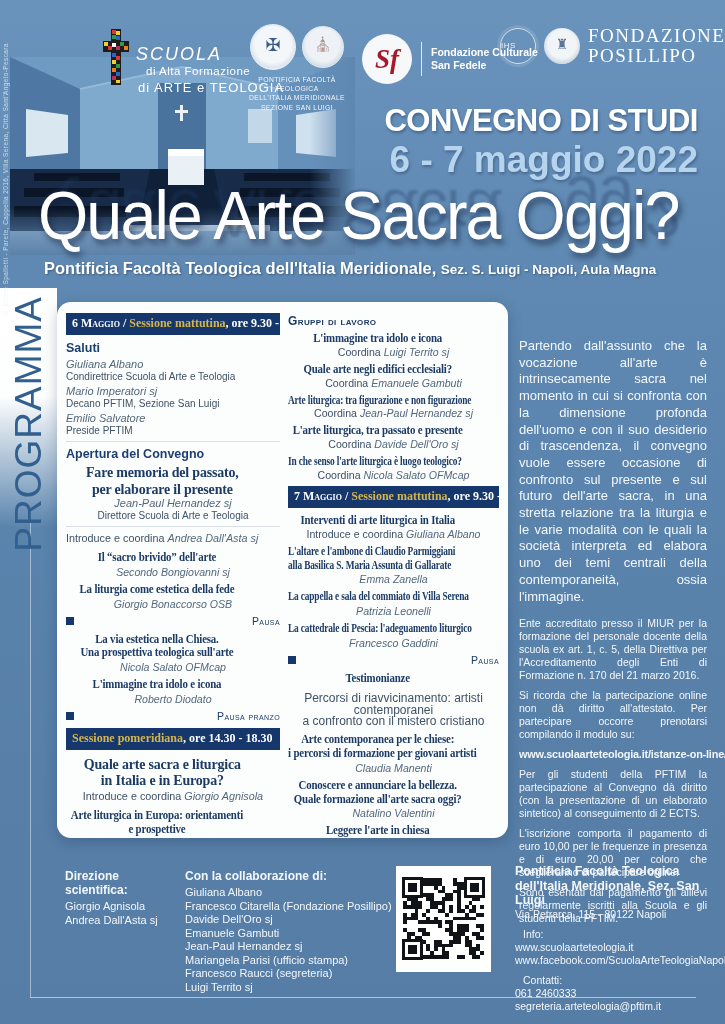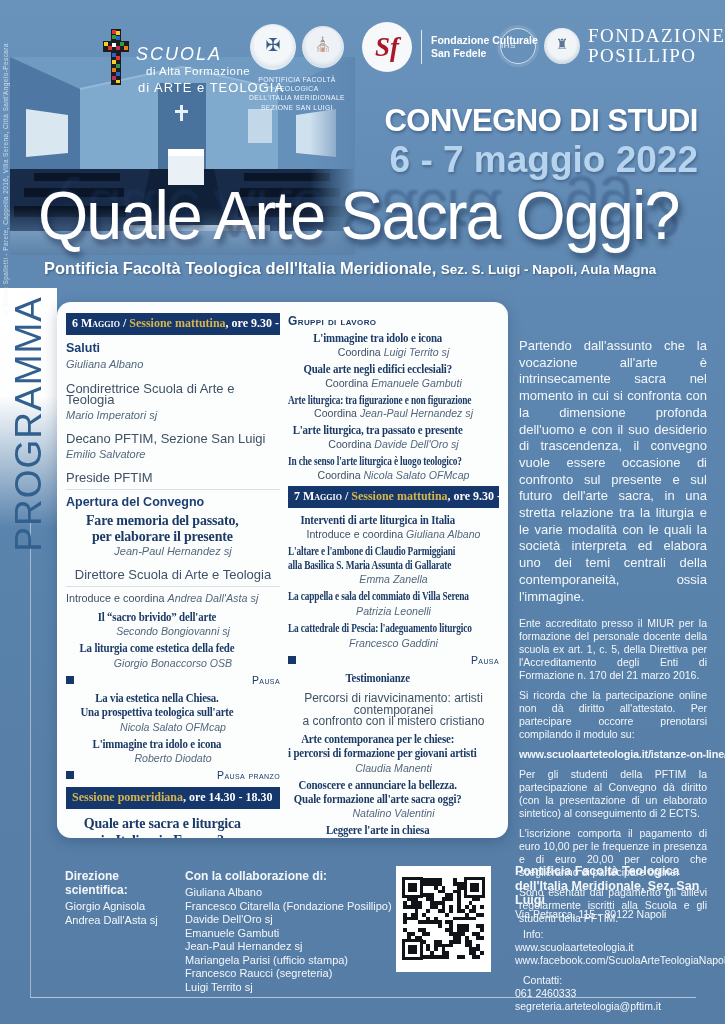--- a/index.html
+++ b/index.html
@@ -20,21 +20,21 @@
   .logo-pftim{position:absolute;left:237px;top:24px;width:120px;text-align:center;}
   .seals{display:flex;justify-content:center;gap:6px;align-items:center;}
   .seal{display:inline-block;border-radius:50%;}
   .seal1{width:44px;height:44px;background:radial-gradient(circle at 50% 45%,#f4f7fa 55%,#d9e2ec 72%,#eef3f7 73%);
     border:1px solid #e6edf3;position:relative;}
   .seal1::after{content:"✠";position:absolute;left:0;right:0;top:9px;color:#3a5c86;font-size:18px;}
   .seal2{width:40px;height:40px;background:radial-gradient(circle at 50% 45%,#eef2f6 55%,#cfdae6 75%,#e8eef4 76%);
     border:1px solid #e0e9f0;position:relative;}
   .seal2::after{content:"⛪";position:absolute;left:0;right:0;top:9px;font-size:14px;text-align:center;opacity:.7;}
   .pftim-caption{margin-top:5px;font-size:6.8px;line-height:1.35;letter-spacing:.4px;color:#f2f6fa;}
-  .logo-sanfedele{position:absolute;left:362px;top:22px;display:flex;align-items:center;gap:9px;}
+  .logo-sanfedele{position:absolute;left:362px;top:34px;display:flex;align-items:center;gap:9px;}
   .sf-circle{width:50px;height:50px;border-radius:50%;background:#f6f8fa;display:flex;align-items:center;justify-content:center;
     font-family:"Liberation Serif",serif;font-style:italic;font-weight:bold;font-size:27px;color:#a8182a;}
   .sf-vline{width:1px;height:34px;background:rgba(255,255,255,.8);}
   .sf-text{font-size:10.5px;font-weight:bold;line-height:1.25;}
   .logo-posillipo{position:absolute;left:500px;top:26px;display:flex;align-items:center;gap:8px;}
   .ihs{width:34px;height:34px;border-radius:50%;border:1px solid rgba(255,255,255,.7);display:flex;align-items:center;justify-content:flex-start;
     font-size:8px;letter-spacing:.5px;color:#eef4fa;box-shadow:0 0 0 3px rgba(255,255,255,.12);}
   .ihs i{font-style:normal;}
   .pos-seal{width:36px;height:36px;border-radius:50%;background:radial-gradient(circle at 50% 45%,#f2f5f8 52%,#ccd8e4 72%,#e9eff4 73%);
     position:relative;}
@@ -70,21 +70,21 @@
   .colA{width:222px;padding-right:8px;box-sizing:border-box;}
   .colB{flex:1;min-width:0;}
   .bar{background:#16376b;color:#fff;font-family:Liberation Serif, serif;font-weight:bold;font-size:12px;
     padding:3px 6px 4px 6px;margin-bottom:6px;white-space:nowrap;}
   .bar .sc{font-variant:small-caps;}
   .bar .gold{color:#d4b54e;}
   .lead{font-weight:bold;font-size:12.5px;color:#1c3f72;margin:2px 0 3px 0;}
   .sc-label{font-variant:small-caps;font-weight:bold;font-size:12px;letter-spacing:.4px;color:#1b3a66;margin:1px 0 4px 0;}
   .person{margin-bottom:3px;}
   .p-name{font-style:italic;font-size:11px;line-height:12.5px;color:#53687d;}
-  .p-role{font-size:13px;line-height:11.5px;color:#3f5166;margin-top:12px;}
+  .p-role{font-size:10px;line-height:11.5px;color:#3f5166;}
   .divider{height:1px;background:#d9dfe5;margin:5px 0;}
   .introline{font-size:10.8px;line-height:13px;color:#3f5166;margin:1px 0 6px 0;}
   .introline .it{font-style:italic;color:#53687d;}
   .talk{margin-bottom:5px;text-align:center;}
   .t-title{font-family:"Liberation Serif",serif;font-weight:bold;font-size:12.8px;line-height:13.8px;
     letter-spacing:-.2px;color:#1b3a66;white-space:pre;transform:scaleX(.85);transform-origin:0 0;}
   .t-title.xc{transform:scaleX(.73);}
   .t-title.big{font-size:15.5px;line-height:16.5px;transform:scaleX(.9);}
   .t-name{font-style:italic;font-size:10.6px;line-height:12px;color:#53687d;margin-top:1px;}
   .t-desc{font-size:12px;line-height:11.8px;color:#3f5166;white-space:pre-line;margin-top:7px;}

